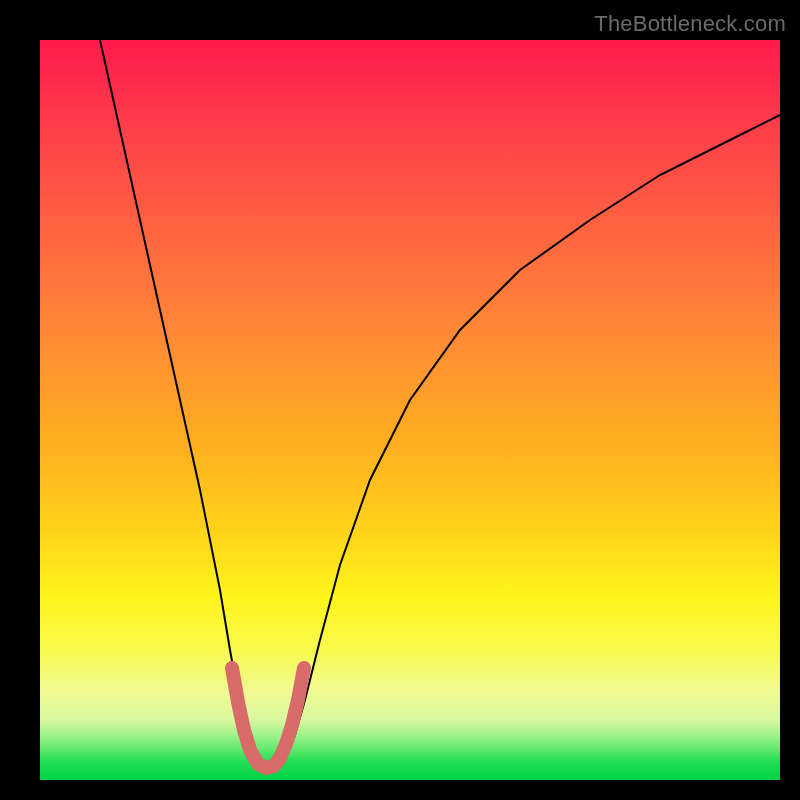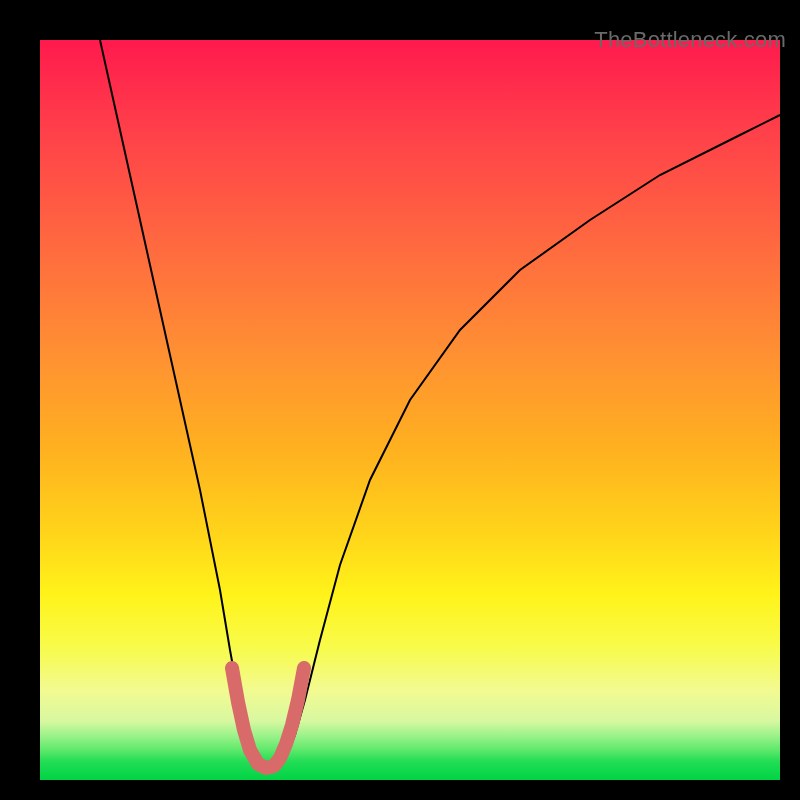--- a/index.html
+++ b/index.html
@@ -39,21 +39,21 @@
       #f2fa92 88%,
       #d8f8a0 92%,
       #9cf28a 94%,
       #5ce86a 96%,
       #22dd55 97.5%,
       #00d445 100%
     );
   }
   .watermark {
     position: absolute;
-    top: 27px;
+    top: 11px;
     right: 14px;
     color: #6a6a6a;
     font-size: 22px;
     font-weight: 400;
     letter-spacing: 0.2px;
     user-select: none;
     text-align: right;
   }
   svg.curve {
     position: absolute;

